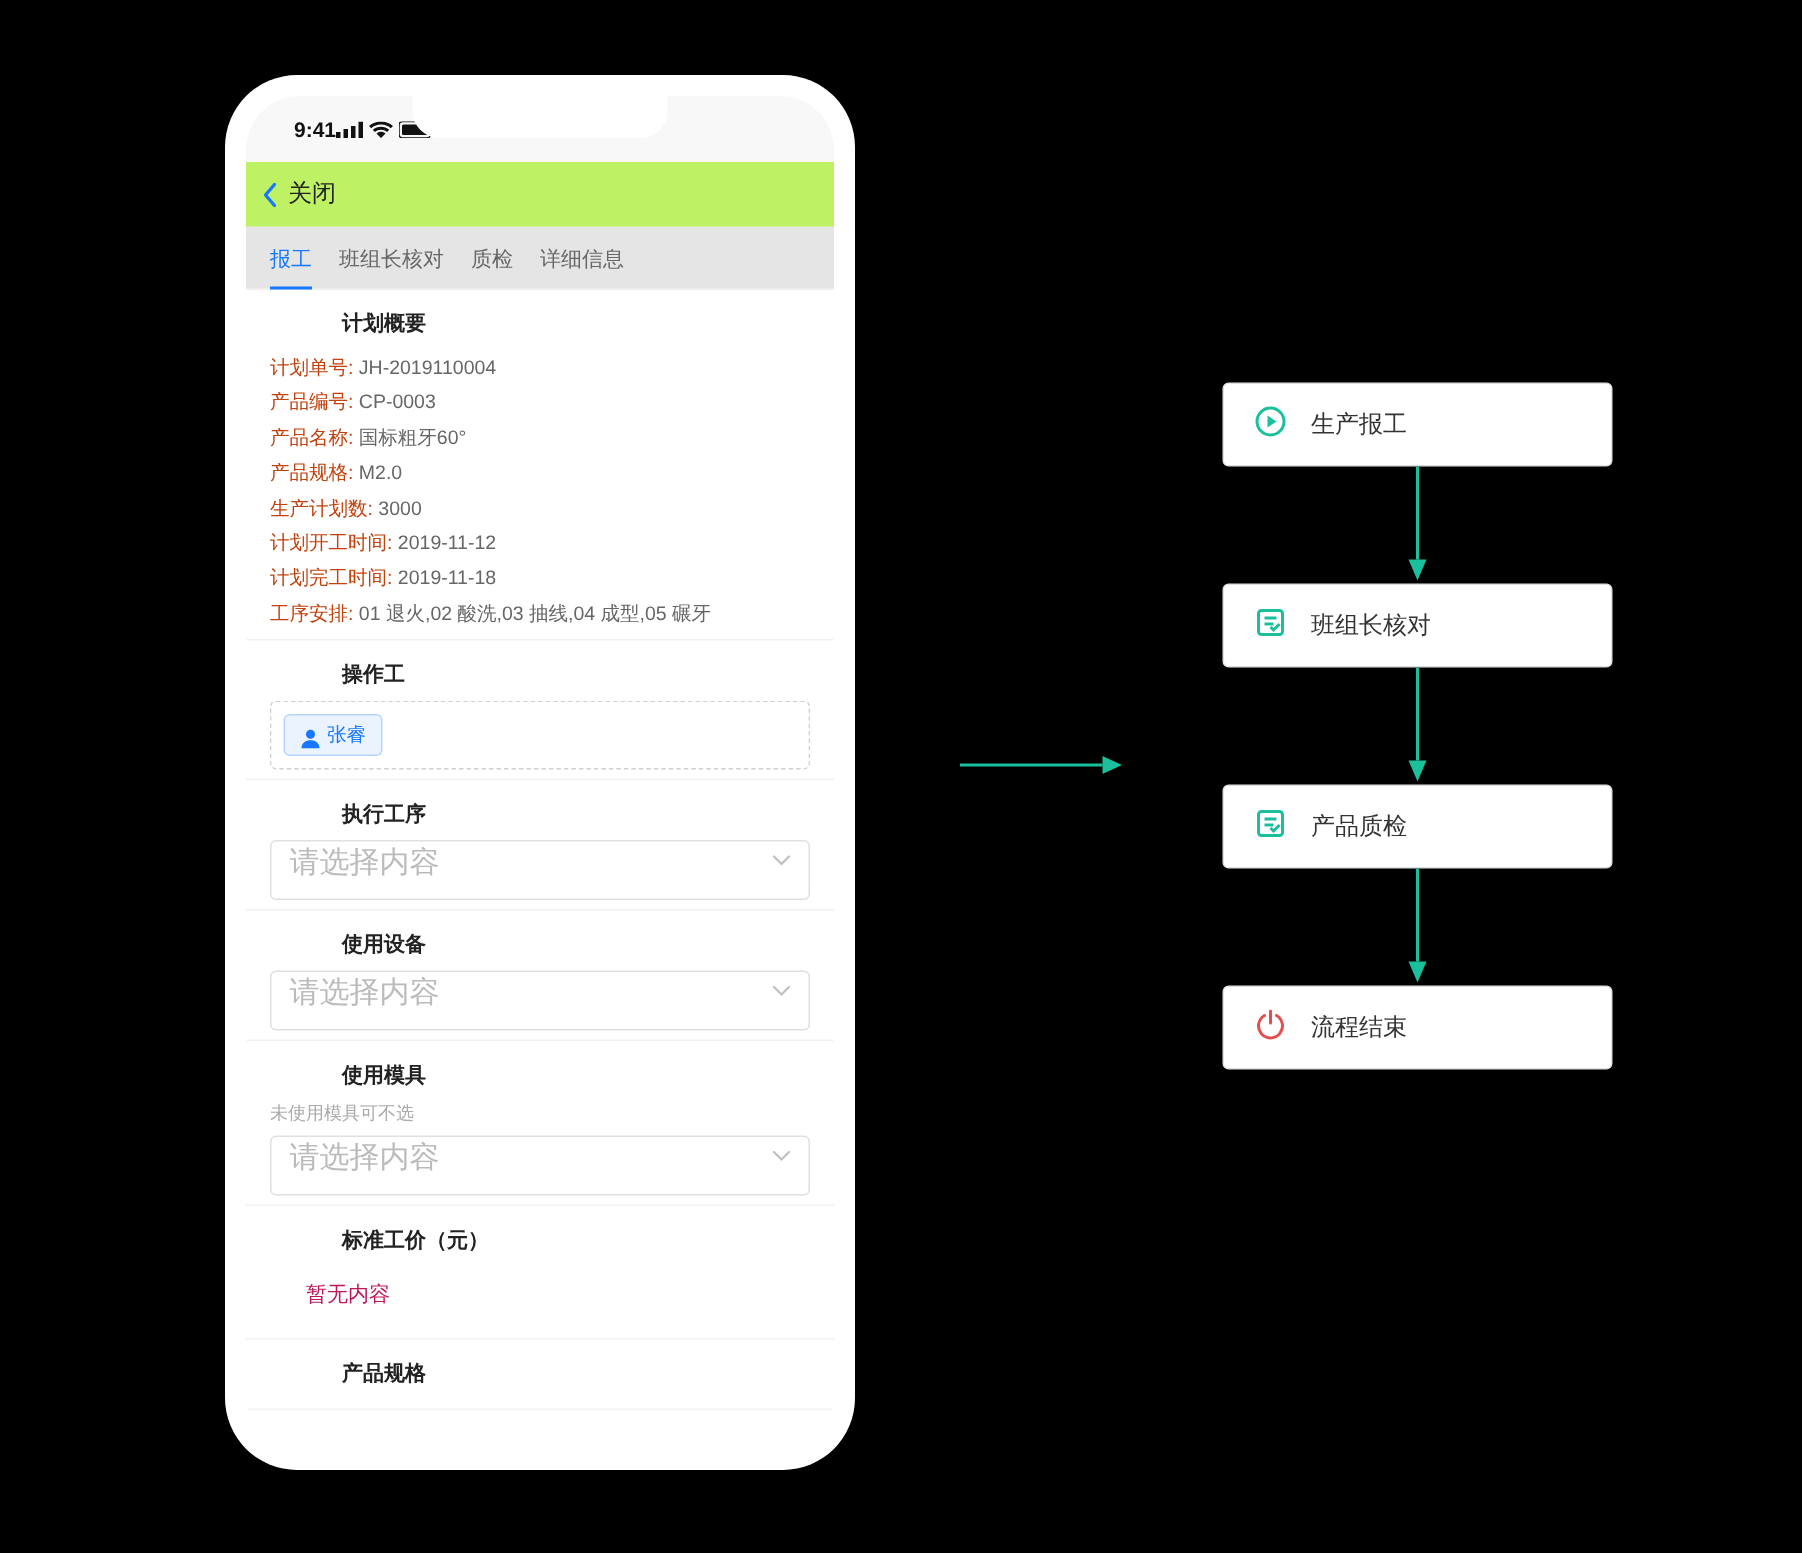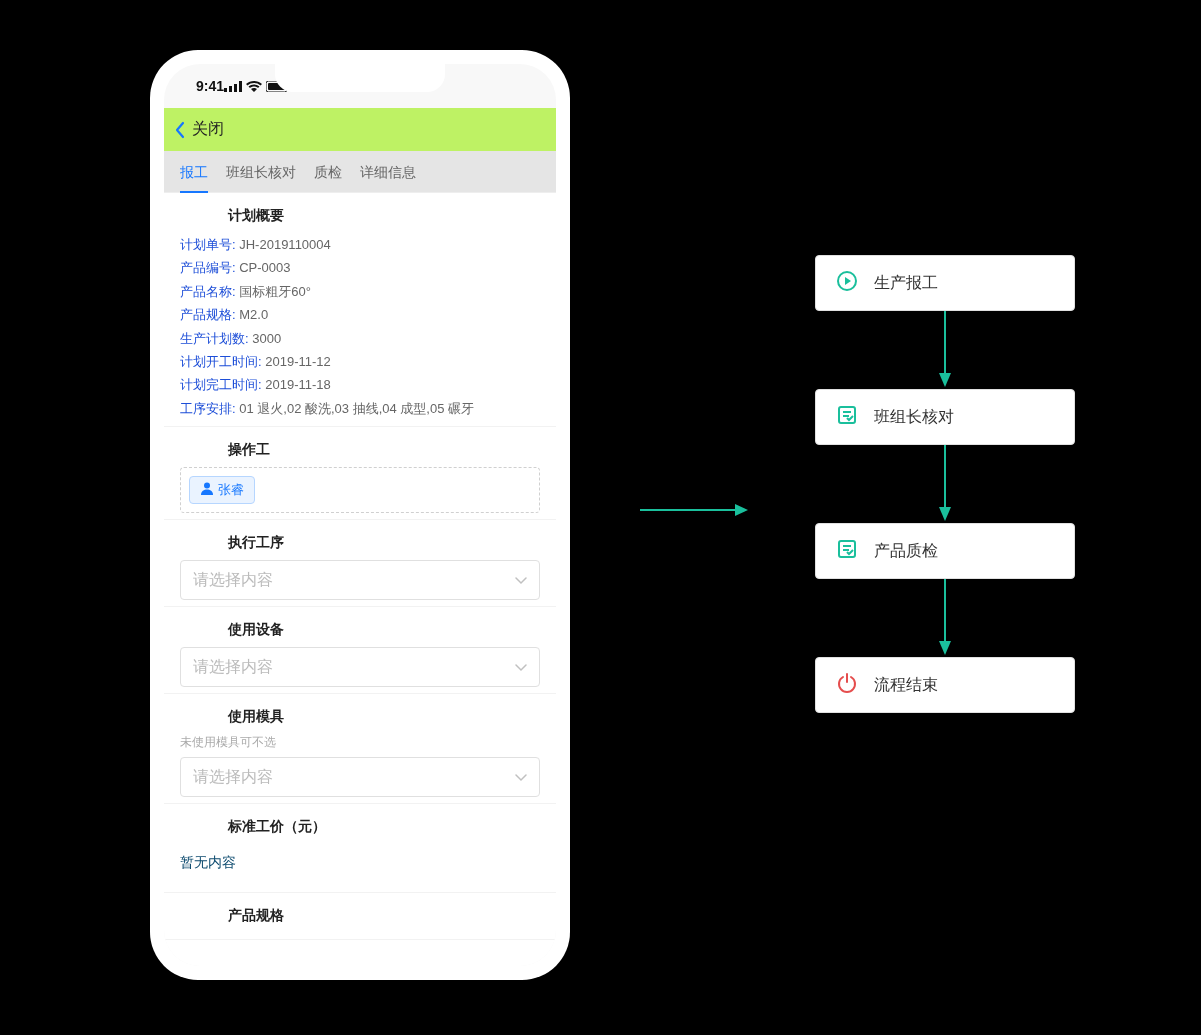--- a/index.html
+++ b/index.html
@@ -101,56 +101,55 @@
   content:'';
   position:absolute; left:0; right:0; bottom:-1px;
   height:2px; background:#1677ff;
 }
 
 .section { padding: 14px 16px 6px; border-bottom:1px solid #f2f2f2;}
 .section-title { font-weight:700; font-size:14px; color:#222; margin-bottom:8px;margin-left:48px;}
 .section-hint { font-size:12px; color:#aaa; margin-bottom:6px;}
 
 .kv-row { font-size:13px; color:#666; line-height:1.8; }
-.kv-row .k { color:#1d4ed8; }
+.kv-row .k { color:#c2410c; }
 .kv-row .v { color:#666; }
 
 .user-chip-wrap {
   border:1px dashed #d0d0d0;
   border-radius:4px;
   padding:8px;
   display:flex;
 }
 .user-chip {
-  display:inline-flex; align-items:flex-start; gap:4px;
+  display:inline-flex; align-items:flex-end; gap:4px;
   background:#eaf3ff;
   color:#1677ff;
   border:1px solid #b6d6ff;
   border-radius:4px;
   padding:4px 10px;
   font-size:13px;
 }
 .user-chip svg { fill:#1677ff; }
 
 .select {
   margin-top:2px;
   border:1px solid #e0e0e0;
   border-radius:4px;
   height:40px;
   display:flex;
-  align-items:center;
   justify-content:space-between;
   padding:0 12px;
-  font-size:16px;
+  font-size:20px;
   color:#bbb;
   background:#fff;
 }
 .select .chev { color:#c0c0c0; }
 
-.placeholder-text { font-size:14px; color:#0c4a6e; padding:10px 0 14px 0;}
+.placeholder-text { font-size:14px; color:#be185d; padding:10px 0 14px 0;margin-left:24px;}
 
 
 .mid-arrow {
   position:absolute;
   left:640px;
   top:500px;
 }
 
 
 .flow {

